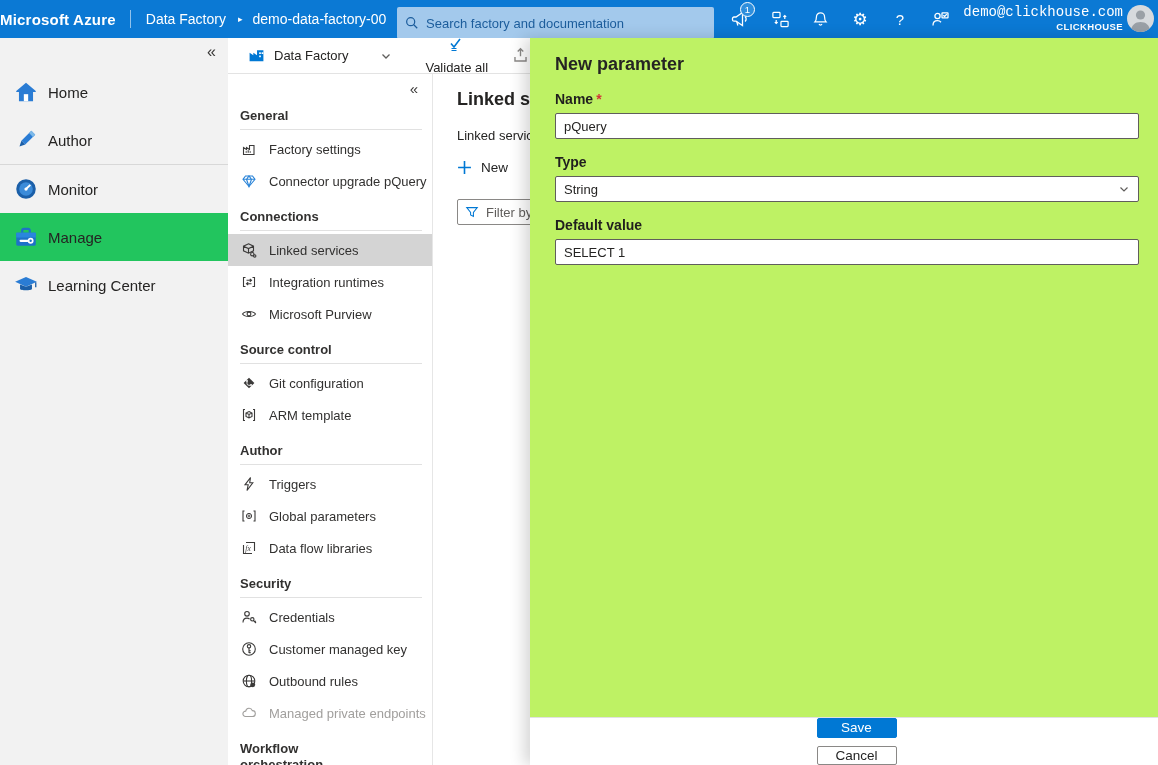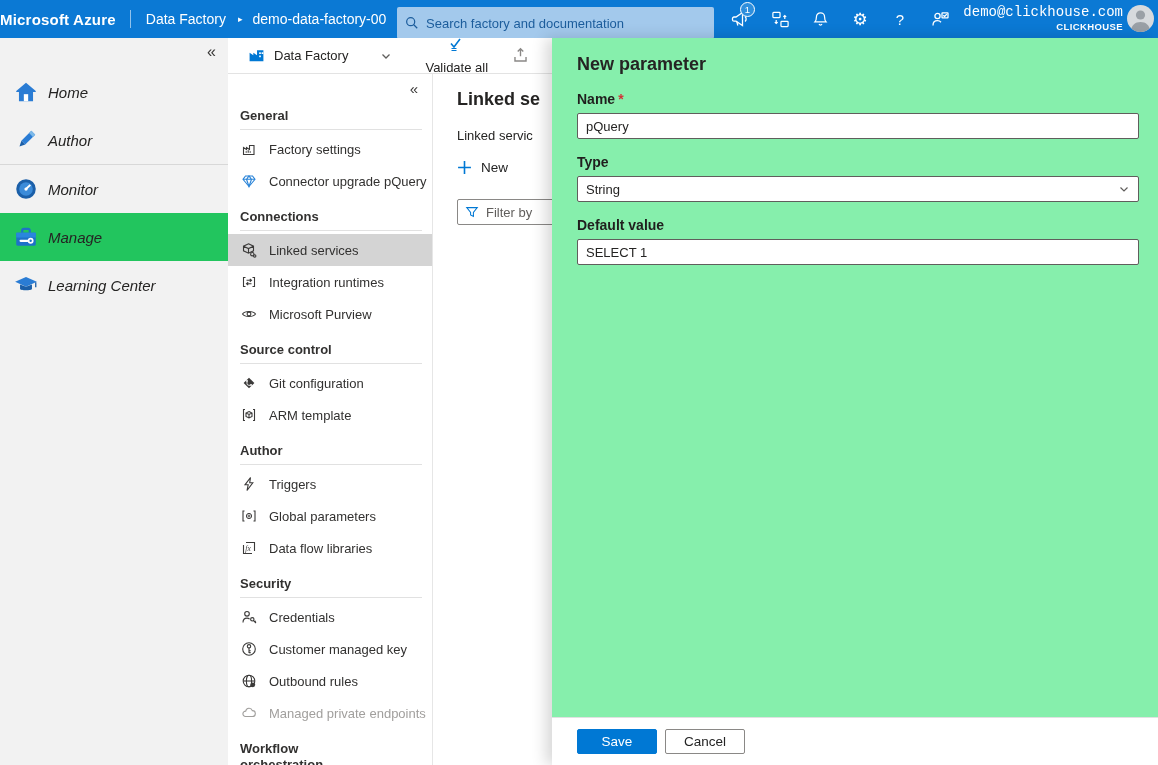--- a/index.html
+++ b/index.html
@@ -25,21 +25,21 @@
   .tb-glyph.q { font-size:15px; }
   .account { position:absolute; right:35px; top:4px; text-align:right; line-height:1.2; }
   .account .email { font-size:14px;font-family:Liberation Mono, monospace; }
   .account .tenant { font-size:9.5px; font-weight:700; letter-spacing:.4px; }
   .avatar { position:absolute; right:4px; top:5px; width:27px; height:27px; border-radius:50%; background:#d7dadd; overflow:hidden; }
 
   
   .sidebar { position:absolute; left:0; top:38px; width:228px; bottom:0; background:#f2f2f2; }
   .sb-collapse { position:absolute; top:5px; right:12px; font-size:16px; color:#3b3a39; cursor:pointer; }
   .sb-items { position:absolute; top:30px; left:0; right:0; }
-  .sb-item { height:48px; display:flex; align-items:center; gap:9px; padding-left:13px; font-size:15px; color:#252423; cursor:pointer;font-style:italic; }
+  .sb-item { height:48px; display:flex; align-items:center; gap:9px; padding-left:13px; font-size:15px; color:#252423; cursor:pointer; }
   .sb-item.selected { background:#22c55e; }
   .sb-divider { height:1px; background:#d8d8d8; }
   .sb-item svg { flex:none; }
 
   
   .toolbar { position:absolute; left:228px; top:38px; right:0; height:36px; background:#fff; border-bottom:1px solid #e3e3e3; display:flex; align-items:center; font-size:13px; color:#252423; }
   .tl-factory-icon { margin-left:20px; }
   .tl-label { margin-left:9px; }
   .tl-chevron { margin-left:32px; }
   .tl-validate { margin-left:33px; display:flex; align-items:center; gap:8px; cursor:pointer;flex-direction:column; }
@@ -59,30 +59,30 @@
   
   .main { position:absolute; left:433px; top:74px; right:0; bottom:0; background:#fff; padding:14px 0 0 24px; }
   .main h1 { font-size:18px; font-weight:700; color:#252423; line-height:22px; margin-bottom:18px; white-space:nowrap; }
   .main .desc { font-size:13px; color:#252423; margin-bottom:17px; white-space:nowrap; }
   .new-btn { display:flex; align-items:center; gap:9px; font-size:13.5px; color:#242424; margin-bottom:24px; cursor:pointer; width:70px; }
   .filterbox { width:210px; height:26px; border:1px solid #8a8886; border-radius:2px; display:flex; align-items:center; padding:0 7px; gap:7px; background:#fff; }
   .filterbox input { flex:1; border:none; outline:none; font-size:13px; color:#323130; font-family:inherit; min-width:0; }
   .filterbox input::placeholder { color:#605e5c; opacity:1; }
 
   
-  .panel { position:absolute; left:530px; top:38px; right:0; bottom:0; background:#86efac; box-shadow:-6px 0 14px rgba(0,0,0,.16);margin-left:22px; }
+  .panel { position:absolute; left:530px; top:38px; right:0; bottom:0; background:#bef264; box-shadow:-6px 0 14px rgba(0,0,0,.16); }
   .panel-body { padding:14px 19px 0 25px; }
   .panel-title { font-size:18px; font-weight:700; color:#252423; line-height:24px; margin-bottom:14px; }
   .field { margin-top:14px; }
   .field:first-of-type { margin-top:0; }
   .f-label { display:block; font-size:14px; font-weight:700; color:#201f1e; line-height:18px; margin-bottom:5px; }
   .req { color:#d13438; margin-left:3px; font-weight:700; }
   .f-input { width:100%; height:26px; border:1px solid #605e5c; border-radius:2px; padding:0 8px; font-size:13px; color:#252423; font-family:inherit; outline:none; background:#fff; }
   .f-select { width:100%; height:26px; border:1px solid #605e5c; border-radius:2px; padding:0 8px; font-size:13px; color:#252423; display:flex; align-items:center; justify-content:space-between; cursor:pointer; background:#fff; }
-  .panel-footer { position:absolute; left:0; right:0; bottom:0; height:48px; border-top:1px solid #e1e1e1; display:flex; align-items:center; padding-left:25px; gap:8px; background:#fff; }
+  .panel-footer { position:absolute; left:0; right:0; bottom:0; height:48px; border-top:1px solid #e1e1e1; display:flex; align-items:center; padding-left:25px; gap:8px; background:#fff;flex-direction:column; }
   .btn { min-width:80px; height:25px; font-size:13.5px; border-radius:2px; display:flex; align-items:center; justify-content:center; cursor:pointer; font-family:inherit; }
   .btn-primary { background:#0078d4; border:1px solid #0078d4; color:#fff; }
   .btn-secondary { background:#fff; border:1px solid #8a8886; color:#242424; }
 </style>
 </head>
 <body>
 
 <div class="screen">
 
   <header class="topbar">

